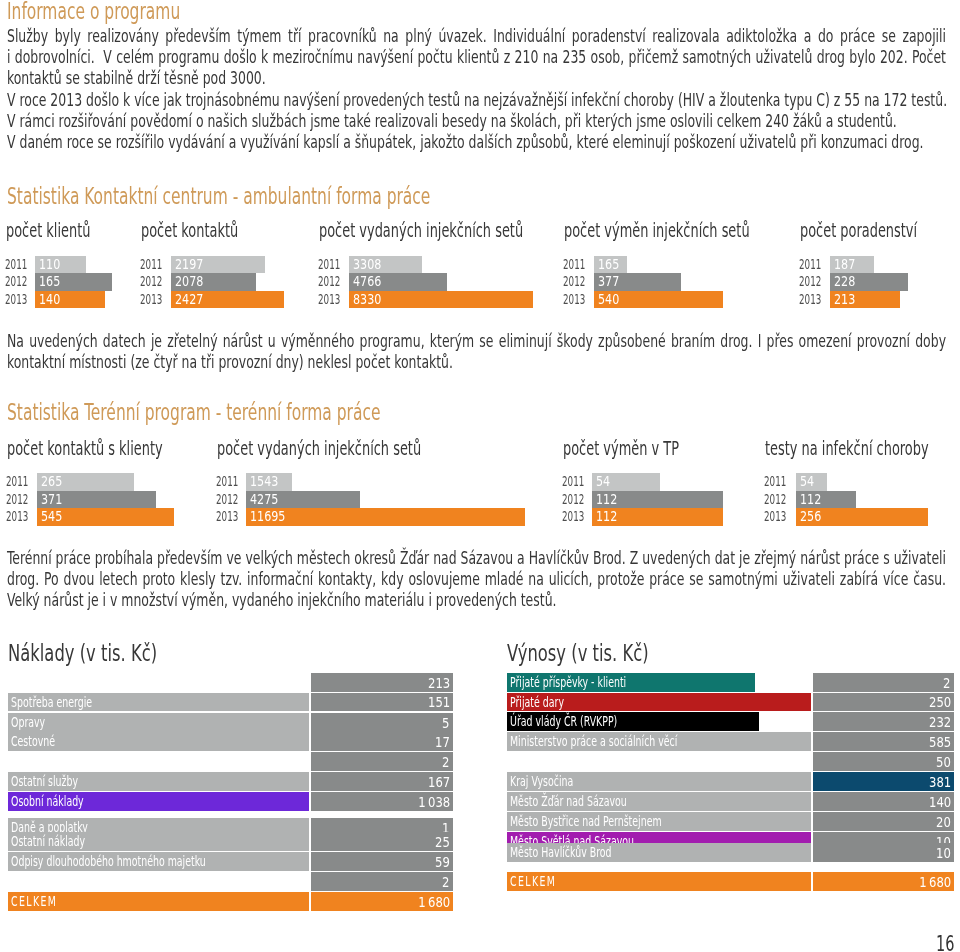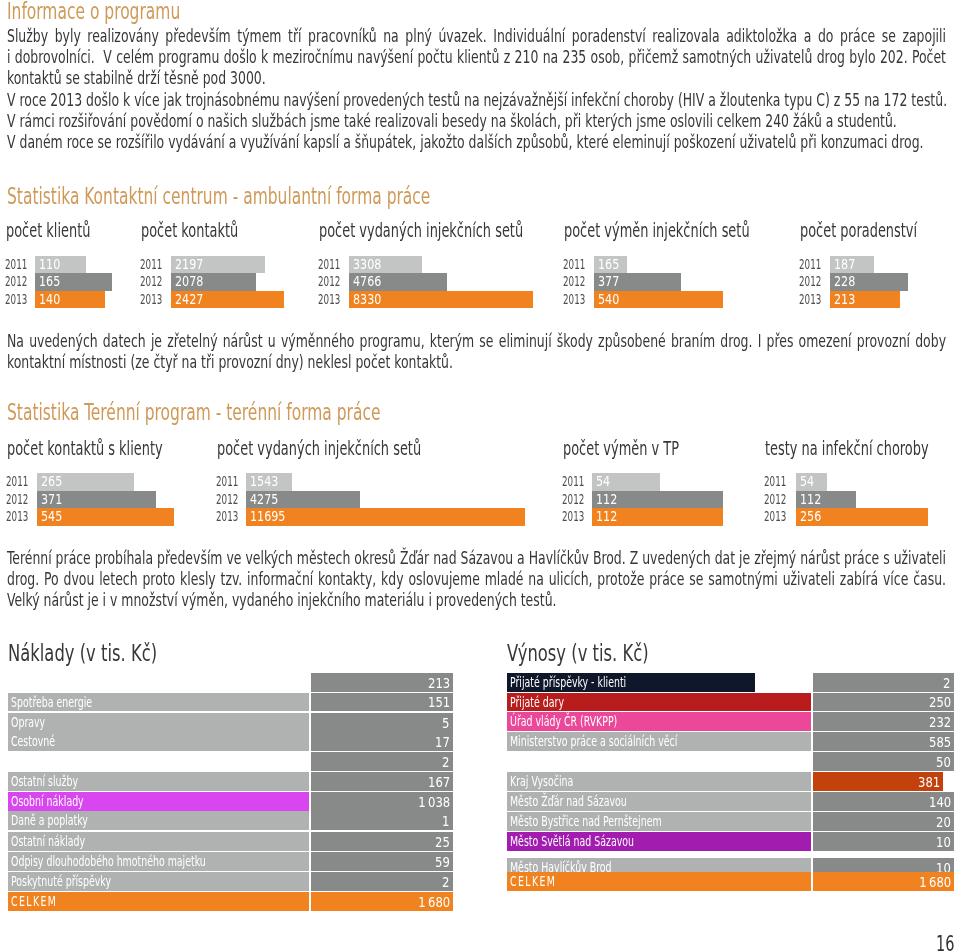--- a/index.html
+++ b/index.html
@@ -259,28 +259,28 @@
     </div>
     <div class="trow" style="top:131.50px;height:19px;width:445px">
       <div class="tcell-l" style="width:301px;height:19px;background:#b0b2b2">
           <span class="tx" style="line-height:19px">Ostatní služby</span>
         </div>
       <div class="tcell-v" style="left:303px;width:142px;height:19px;background:#888a8a">
           <span class="tx" style="line-height:19px">167</span>
         </div>
     </div>
     <div class="trow" style="top:151.50px;height:19px;width:445px">
-      <div class="tcell-l" style="width:301px;height:19px;background:#d946ef">
+      <div class="tcell-l" style="width:301px;height:19px;background:#6d28d9">
           <span class="tx" style="line-height:19px">Osobní náklady</span>
         </div>
       <div class="tcell-v" style="left:303px;width:142px;height:19px;background:#888a8a">
           <span class="tx" style="line-height:19px">1 038</span>
         </div>
     </div>
-    <div class="trow" style="top:170px;height:19px;width:445px">
+    <div class="trow" style="top:177px;height:19px;width:445px">
       <div class="tcell-l" style="width:301px;height:19px;background:#b0b2b2">
           <span class="tx" style="line-height:19px">Daně a poplatky</span>
         </div>
       <div class="tcell-v" style="left:303px;width:142px;height:19px;background:#888a8a">
           <span class="tx" style="line-height:19px">1</span>
         </div>
     </div>
     <div class="trow" style="top:191.50px;height:19px;width:445px">
       <div class="tcell-l" style="width:301px;height:19px;background:#b0b2b2">
           <span class="tx" style="line-height:19px">Ostatní náklady</span>
@@ -291,56 +291,53 @@
     </div>
     <div class="trow" style="top:211.50px;height:19px;width:445px">
       <div class="tcell-l" style="width:301px;height:19px;background:#b0b2b2">
           <span class="tx" style="line-height:19px">Odpisy dlouhodobého hmotného majetku</span>
         </div>
       <div class="tcell-v" style="left:303px;width:142px;height:19px;background:#888a8a">
           <span class="tx" style="line-height:19px">59</span>
         </div>
     </div>
     <div class="trow" style="top:231.50px;height:19px;width:445px">
-      <div class="tcell-l" style="width:301px;height:19px;background:#b0b2b2">
-          <span class="tx" style="line-height:19px">Poskytnuté příspěvky</span>
-        </div>
       <div class="tcell-v" style="left:303px;width:142px;height:19px;background:#888a8a">
           <span class="tx" style="line-height:19px">2</span>
         </div>
     </div>
     <div class="trow total" style="top:251.50px;height:19px;width:445px">
       <div class="tcell-l" style="width:301px;height:19px;background:#f0831f">
           <span class="tx" style="line-height:19px">CELKEM</span>
         </div>
       <div class="tcell-v" style="left:303px;width:142px;height:19px;background:#f0831f">
           <span class="tx" style="line-height:19px">1 680</span>
         </div>
     </div>
   </div>
   <div class="tbl" style="left:507px;top:640.5px;width:447px">
     <div class="tbl-h">Výnosy (v tis. Kč)</div>
     <div class="trow" style="top:32.50px;height:19px;width:447px">
-      <div class="tcell-l" style="width:248px;height:19px;background:#0f172a">
+      <div class="tcell-l" style="width:248px;height:19px;background:#0f766e">
           <span class="tx" style="line-height:19px">Přijaté příspěvky - klienti</span>
         </div>
       <div class="tcell-v" style="left:306px;width:141px;height:19px;background:#888a8a">
           <span class="tx" style="line-height:19px">2</span>
         </div>
     </div>
     <div class="trow" style="top:52.50px;height:18px;width:447px">
       <div class="tcell-l" style="width:304px;height:18px;background:#b91c1c">
           <span class="tx" style="line-height:18px">Přijaté dary</span>
         </div>
       <div class="tcell-v" style="left:306px;width:141px;height:18px;background:#888a8a">
           <span class="tx" style="line-height:18px">250</span>
         </div>
     </div>
     <div class="trow" style="top:71.50px;height:19px;width:447px">
-      <div class="tcell-l" style="width:304px;height:19px;background:#ec4899">
+      <div class="tcell-l" style="width:252px;height:19px;background:#000000">
           <span class="tx" style="line-height:19px">Úřad vlády ČR (RVKPP)</span>
         </div>
       <div class="tcell-v" style="left:306px;width:141px;height:19px;background:#888a8a">
           <span class="tx" style="line-height:19px">232</span>
         </div>
     </div>
     <div class="trow" style="top:91.50px;height:19px;width:447px">
       <div class="tcell-l" style="width:304px;height:19px;background:#b0b2b2">
           <span class="tx" style="line-height:19px">Ministerstvo práce a sociálních věcí</span>
         </div>
@@ -350,21 +347,21 @@
     </div>
     <div class="trow" style="top:111.50px;height:19px;width:447px">
       <div class="tcell-v" style="left:306px;width:141px;height:19px;background:#888a8a">
           <span class="tx" style="line-height:19px">50</span>
         </div>
     </div>
     <div class="trow" style="top:131.50px;height:19px;width:447px">
       <div class="tcell-l" style="width:304px;height:19px;background:#b0b2b2">
           <span class="tx" style="line-height:19px">Kraj Vysočina</span>
         </div>
-      <div class="tcell-v" style="left:306px;width:130px;height:19px;background:#c2410c">
+      <div class="tcell-v" style="left:306px;width:141px;height:19px;background:#0c4a6e">
           <span class="tx" style="line-height:19px">381</span>
         </div>
     </div>
     <div class="trow" style="top:151.50px;height:19px;width:447px">
       <div class="tcell-l" style="width:304px;height:19px;background:#b0b2b2">
           <span class="tx" style="line-height:19px">Město Žďár nad Sázavou</span>
         </div>
       <div class="tcell-v" style="left:306px;width:141px;height:19px;background:#888a8a">
           <span class="tx" style="line-height:19px">140</span>
         </div>
@@ -378,21 +375,21 @@
         </div>
     </div>
     <div class="trow" style="top:191.50px;height:19px;width:447px">
       <div class="tcell-l" style="width:304px;height:19px;background:#a21caf">
           <span class="tx" style="line-height:19px">Město Světlá nad Sázavou</span>
         </div>
       <div class="tcell-v" style="left:306px;width:141px;height:19px;background:#888a8a">
           <span class="tx" style="line-height:19px">10</span>
         </div>
     </div>
-    <div class="trow" style="top:217px;height:19px;width:447px">
+    <div class="trow" style="top:202px;height:19px;width:447px">
       <div class="tcell-l" style="width:304px;height:19px;background:#b0b2b2">
           <span class="tx" style="line-height:19px">Město Havlíčkův Brod</span>
         </div>
       <div class="tcell-v" style="left:306px;width:141px;height:19px;background:#888a8a">
           <span class="tx" style="line-height:19px">10</span>
         </div>
     </div>
     <div class="trow total" style="top:231.50px;height:19px;width:447px">
       <div class="tcell-l" style="width:304px;height:19px;background:#f0831f">
           <span class="tx" style="line-height:19px">CELKEM</span>

